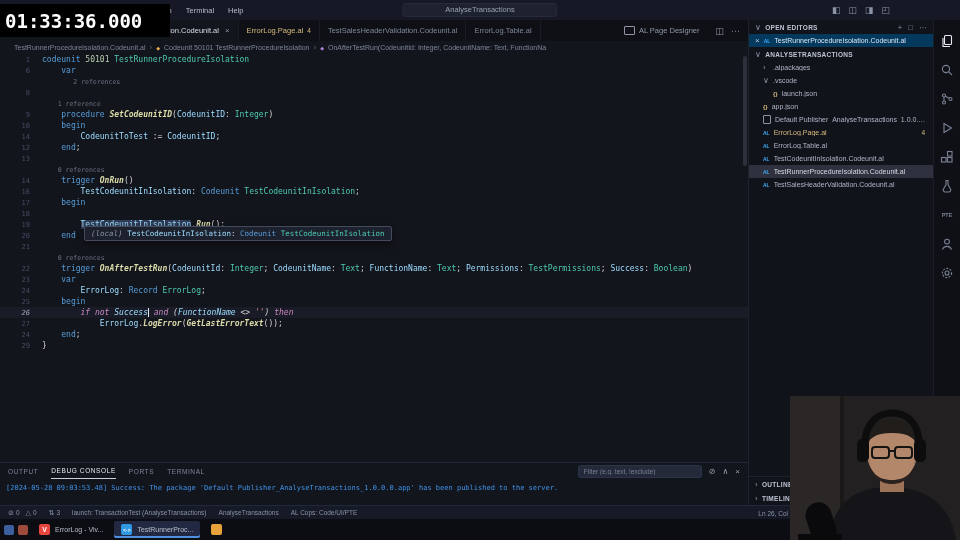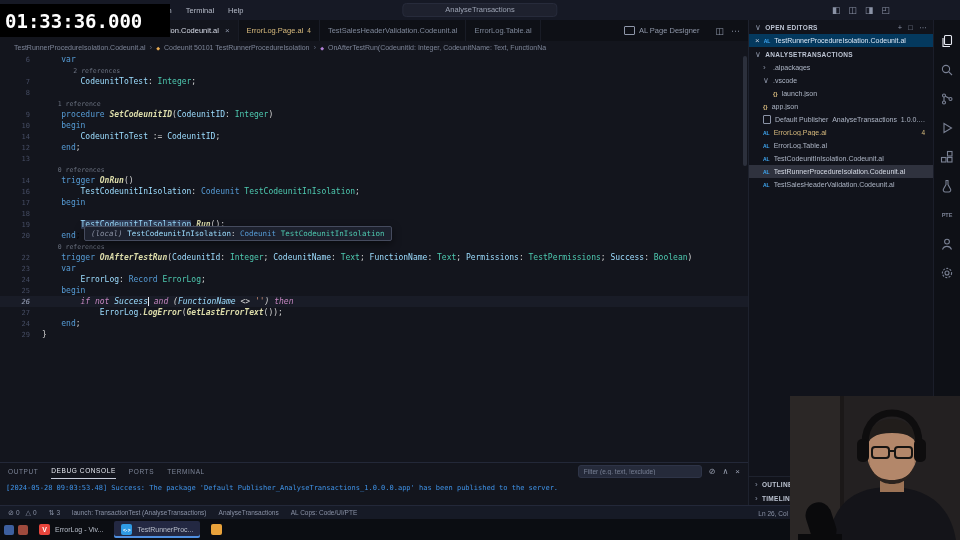--- a/index.html
+++ b/index.html
@@ -178,37 +178,38 @@
       <span class="bc-sep">›</span>
       <span class="bc-ic class">◆</span>
       <span class="bc-label">Codeunit 50101 TestRunnerProcedureIsolation</span>
       <span class="bc-sep">›</span>
       <span class="bc-ic method">◆</span>
       <span class="bc-label">OnAfterTestRun(CodeunitId: Integer, CodeunitName: Text, FunctionNa</span>
     </div>
 
   <div class="editor">
     <div class="code-lines">
+        <div class="code-row"><span class="ln">1</span><span class="lc"><span class="t-kw">codeunit </span><span class="t-nu">50101 </span><span class="t-ty">TestRunnerProcedureIsolation</span></span></div>
         <div class="code-row"><span class="ln">6</span><span class="lc"><span class="t-kw">    var</span></span></div>
         <div class="code-row lens-row"><span class="ln"></span><span class="lc"><span class="t-cl">        2 references</span></span></div>
-        <div class="code-row"><span class="ln">7</span><span class="lc"><span class="t-pl">        </span><span class="t-va">CodeunitToTest</span><span class="t-pl">: </span><span class="t-ty">Integer</span><span class="t-pl">;</span></span></div>
         <div class="code-row"><span class="ln">8</span><span class="lc"></span></div>
         <div class="code-row lens-row"><span class="ln"></span><span class="lc"><span class="t-cl">    1 reference</span></span></div>
         <div class="code-row"><span class="ln">9</span><span class="lc"><span class="t-pl">    </span><span class="t-kw">procedure </span><span class="t-fn">SetCodeunitID</span><span class="t-pl">(</span><span class="t-va">CodeunitID</span><span class="t-pl">: </span><span class="t-ty">Integer</span><span class="t-pl">)</span></span></div>
         <div class="code-row"><span class="ln">10</span><span class="lc"><span class="t-kw">    begin</span></span></div>
         <div class="code-row"><span class="ln">14</span><span class="lc"><span class="t-pl">        </span><span class="t-va">CodeunitToTest</span><span class="t-pl"> := </span><span class="t-va">CodeunitID</span><span class="t-pl">;</span></span></div>
         <div class="code-row"><span class="ln">12</span><span class="lc"><span class="t-kw">    end</span><span class="t-pl">;</span></span></div>
         <div class="code-row"><span class="ln">13</span><span class="lc"></span></div>
         <div class="code-row lens-row"><span class="ln"></span><span class="lc"><span class="t-cl">    0 references</span></span></div>
         <div class="code-row"><span class="ln">14</span><span class="lc"><span class="t-pl">    </span><span class="t-kw">trigger </span><span class="t-fn">OnRun</span><span class="t-pl">()</span></span></div>
         <div class="code-row"><span class="ln">16</span><span class="lc"><span class="t-pl">        </span><span class="t-va">TestCodeunitInIsolation</span><span class="t-pl">: </span><span class="t-kw">Codeunit </span><span class="t-ty">TestCodeunitInIsolation</span><span class="t-pl">;</span></span></div>
         <div class="code-row"><span class="ln">17</span><span class="lc"><span class="t-kw">    begin</span></span></div>
         <div class="code-row"><span class="ln">18</span><span class="lc"></span></div>
         <div class="code-row"><span class="ln">19</span><span class="lc"><span class="t-pl">        </span><span class="t-va t-hl">TestCodeunitInIsolation</span><span class="t-pl">.</span><span class="t-fn">Run</span><span class="t-pl">();</span></span></div>
         <div class="code-row"><span class="ln">20</span><span class="lc"><span class="t-kw">    end</span><span class="t-p t-l">;</span></span></div>
+        <div class="code-row"><span class="ln">21</span><span class="lc"></span></div>
         <div class="code-row lens-row"><span class="ln"></span><span class="lc"><span class="t-cl">    0 references</span></span></div>
         <div class="code-row"><span class="ln">22</span><span class="lc"><span class="t-pl">    </span><span class="t-kw">trigger </span><span class="t-fn">OnAfterTestRun</span><span class="t-pl">(</span><span class="t-va">CodeunitId</span><span class="t-pl">: </span><span class="t-ty">Integer</span><span class="t-pl">; </span><span class="t-va">CodeunitName</span><span class="t-pl">: </span><span class="t-ty">Text</span><span class="t-pl">; </span><span class="t-va">FunctionName</span><span class="t-pl">: </span><span class="t-ty">Text</span><span class="t-pl">; </span><span class="t-va">Permissions</span><span class="t-pl">: </span><span class="t-ty">TestPermissions</span><span class="t-pl">; </span><span class="t-va">Success</span><span class="t-pl">: </span><span class="t-ty">Boolean</span><span class="t-pl">)</span></span></div>
         <div class="code-row"><span class="ln">23</span><span class="lc"><span class="t-kw">    var</span></span></div>
         <div class="code-row"><span class="ln">24</span><span class="lc"><span class="t-pl">        </span><span class="t-va">ErrorLog</span><span class="t-pl">: </span><span class="t-kw">Record </span><span class="t-ty">ErrorLog</span><span class="t-pl">;</span></span></div>
         <div class="code-row"><span class="ln">25</span><span class="lc"><span class="t-kw">    begin</span></span></div>
         <div class="code-row cur"><span class="ln">26</span><span class="lc"><span class="t-pl">        </span><span class="t-ct">if not </span><span class="t-va">Success</span><span class="t-cursor"></span><span class="t-ct"> and </span><span class="t-pl">(</span><span class="t-va">FunctionName</span><span class="t-pl"> &lt;&gt; </span><span class="t-st">''</span><span class="t-pl">) </span><span class="t-ct">then</span></span></div>
         <div class="code-row"><span class="ln">27</span><span class="lc"><span class="t-pl">            </span><span class="t-va">ErrorLog</span><span class="t-pl">.</span><span class="t-fn">LogError</span><span class="t-pl">(</span><span class="t-fn">GetLastErrorText</span><span class="t-pl">());</span></span></div>
         <div class="code-row"><span class="ln">24</span><span class="lc"><span class="t-kw">    end</span><span class="t-pl">;</span></span></div>
         <div class="code-row"><span class="ln">29</span><span class="lc"><span class="t-pl">}</span></span></div>
       </div>

